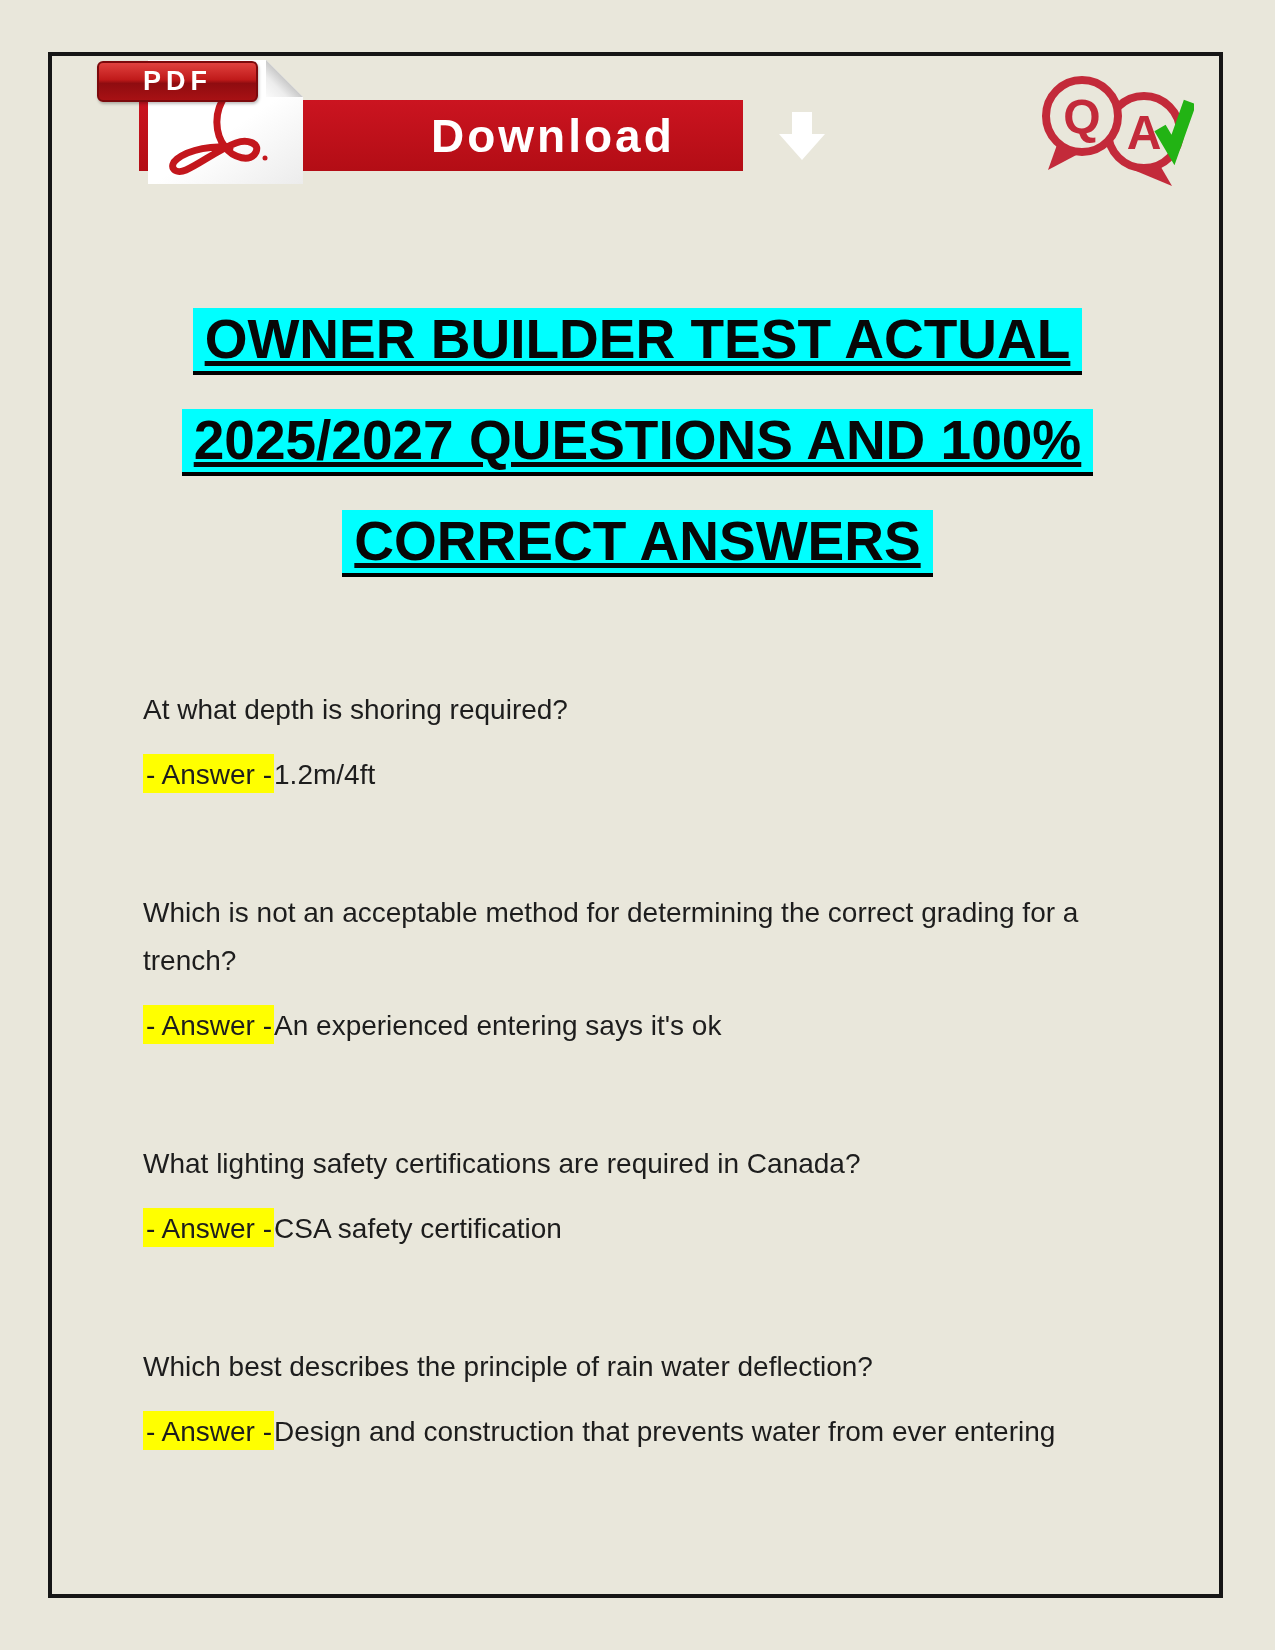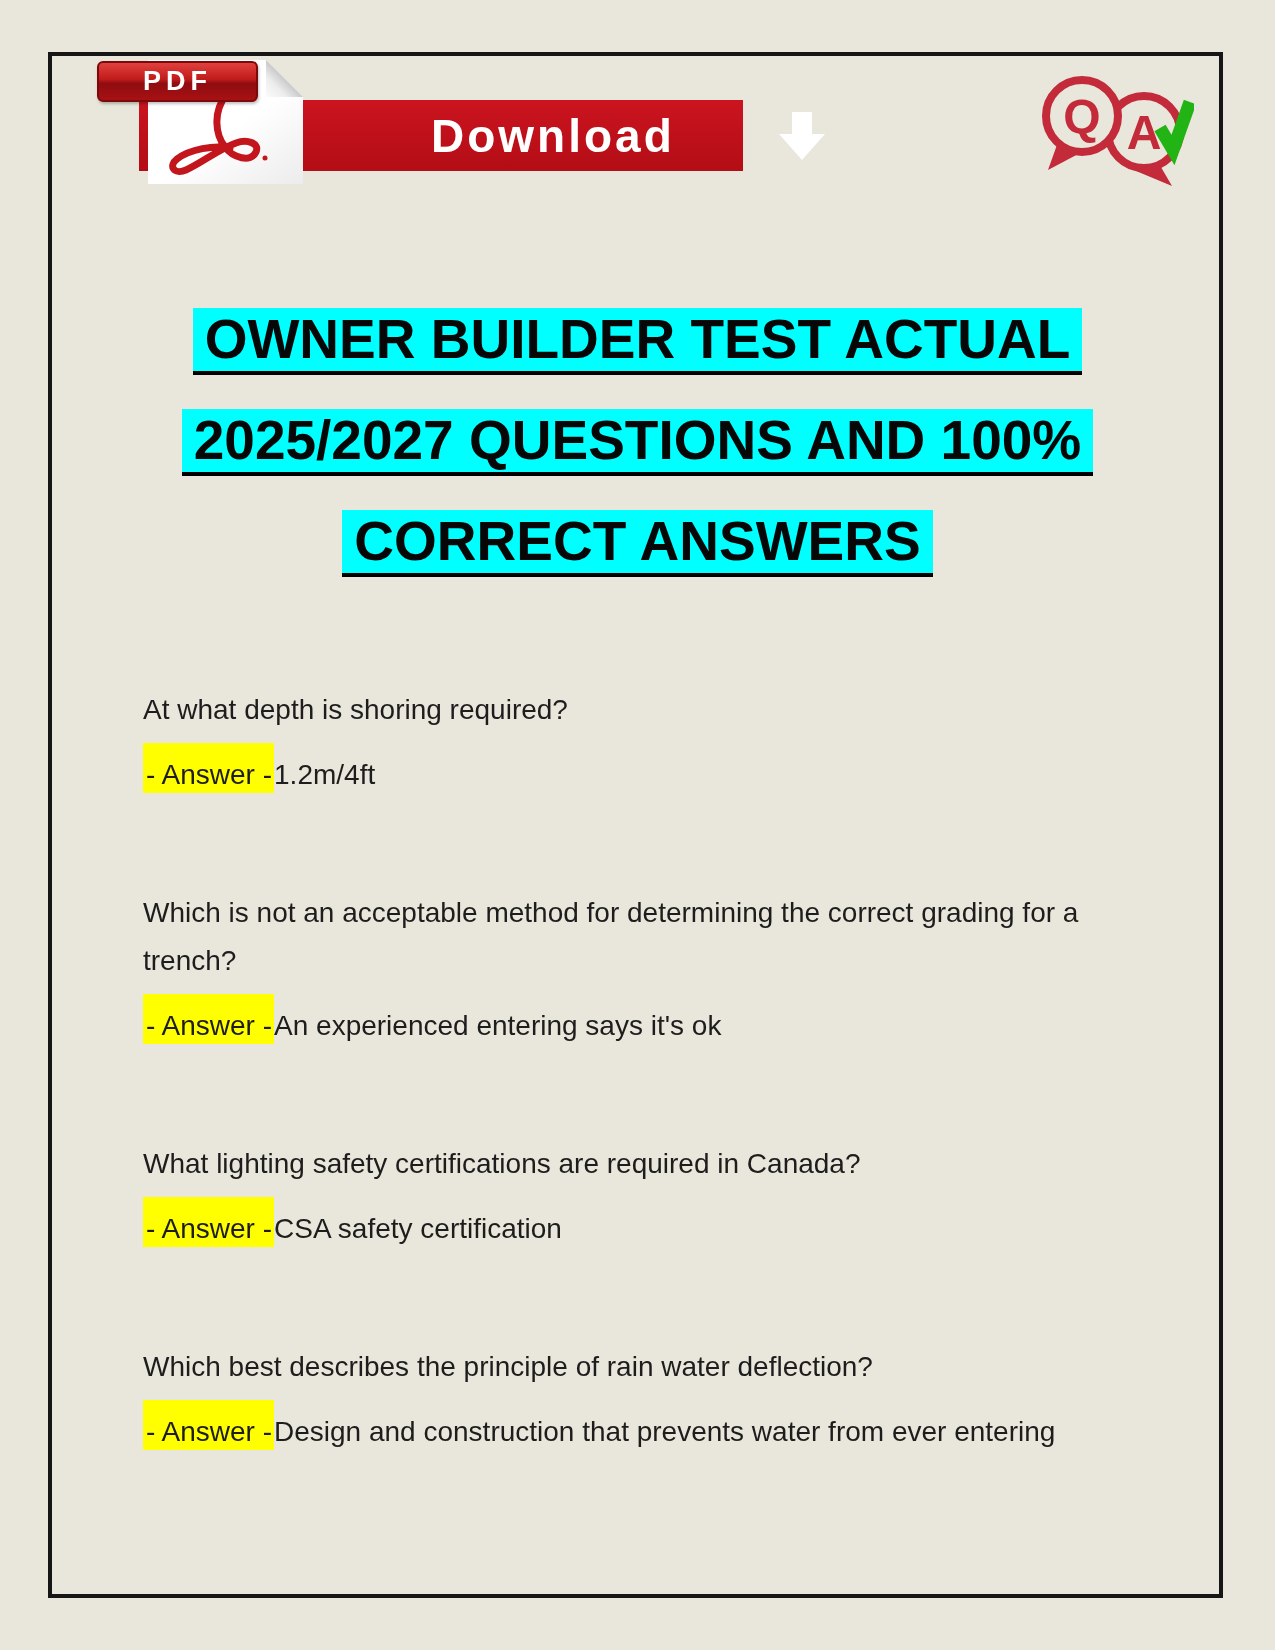--- a/index.html
+++ b/index.html
@@ -58,32 +58,33 @@
   .title-block { position:absolute; left:52px; right:52px; top:308px; text-align:center; z-index:1; }
   .title-line { margin-bottom:34px; }
   .title-line span {
     display:inline-block;
     background:#00ffff;
     color:#070707;
     font-weight:bold; font-size:55px; line-height:60px;
     padding:1px 12px 2px;
     border-bottom:4px solid #000000;
     white-space:nowrap;
+    text-decoration:underline;
   }
   
   .qa-list {
     position:absolute; left:143px; top:686px; width:950px;
     font-size:28px; color:#1d1d1d; z-index:1;
   }
   .qa-item { margin-bottom:90px; }
   .question { margin:0 0 17px 0; line-height:48px; }
   .answer { margin:0; line-height:48px; }
   .answer-label {
     background:#ffff00; color:inherit;
-    padding:16px 2px 3px 3px;
+    padding:5px 2px 3px 3px;
   }
 </style>
 </head>
 <body>
 
 <div class="frame"></div>
 
 <div class="banner">
   <span class="dl-label">Download</span>
   <svg class="dl-arrow" width="46" height="48" viewBox="0 0 46 48">

